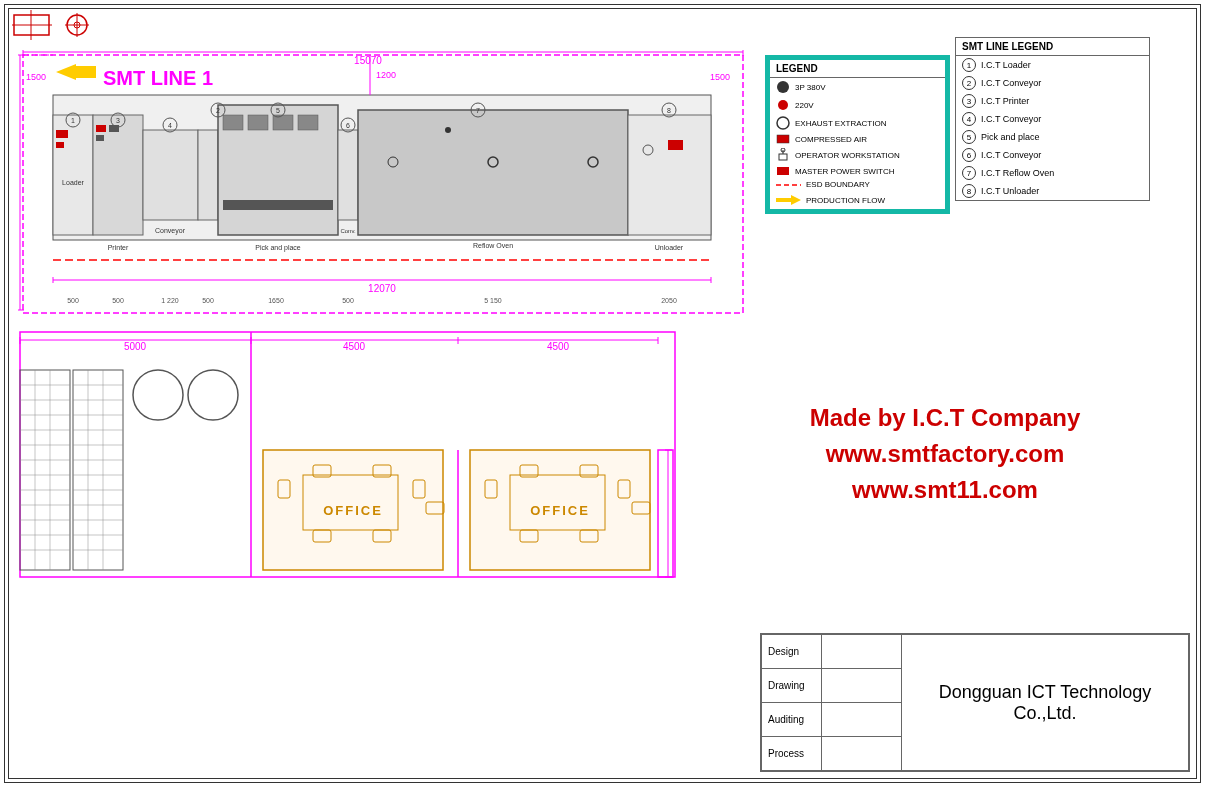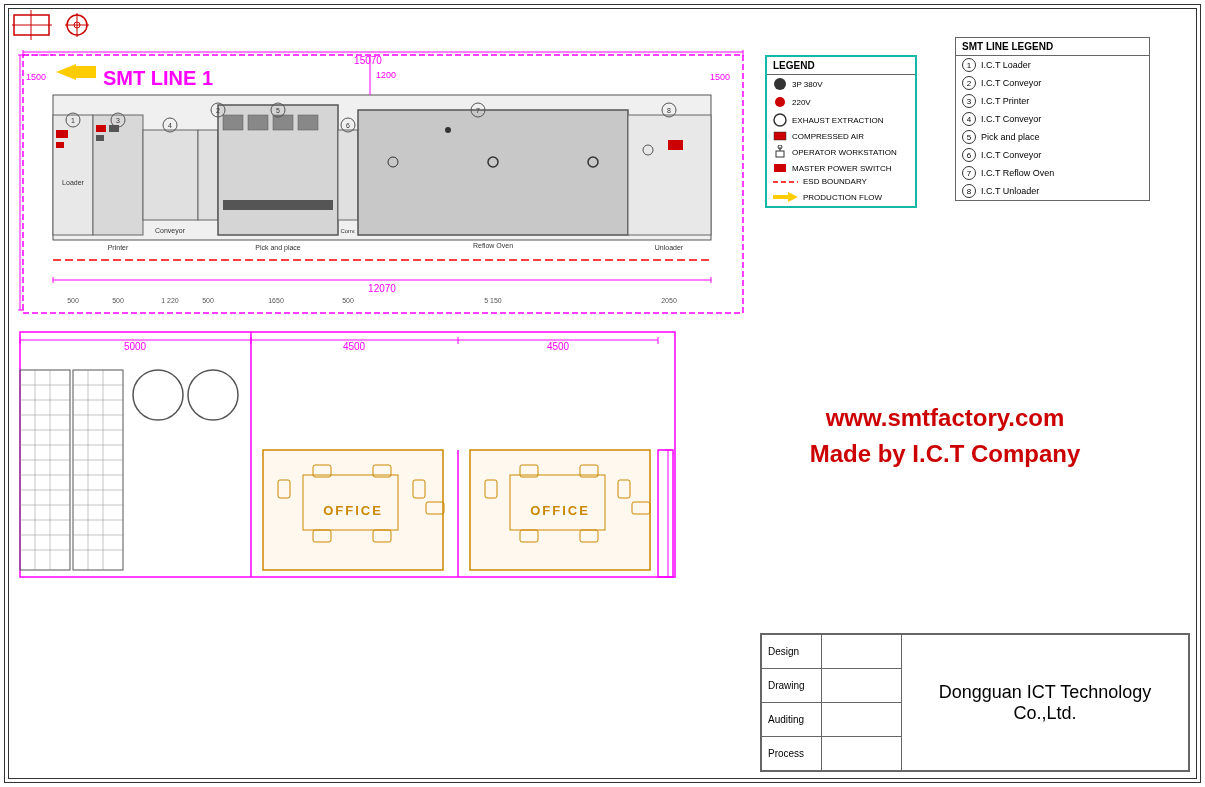--- a/index.html
+++ b/index.html
@@ -30,22 +30,22 @@
       width: 1189px;
       height: 771px;
       border: 1px solid #333;
     }
 
     
     .legend-box {
       position: absolute;
       top: 55px;
       left: 765px;
-      width: 152px;
-      border: 2px solid #14b8a6;
+      width: 185px;
+      border: 5px solid #14b8a6;
       font-size: 9px;
       background: #fff;
     }
     .legend-title {
       background: #fff;
       padding: 3px 6px;
       font-weight: bold;
       font-size: 10px;
       border-bottom: 1px solid #666;
     }
@@ -436,22 +436,23 @@
     <span class="circle-num">7</span>
     <span>I.C.T  Reflow Oven</span>
   </div>
   <div class="smt-legend-item">
     <span class="circle-num">8</span>
     <span>I.C.T Unloader</span>
   </div>
 </div>
 
 <div class="company-text">
+  <div class="line1" style="font-size:24px;font-weight:bold;color:#cc0000;line-height:1.5;">Made by I.C.T Company</div>
   <div class="line1" style="font-size:24px;font-weight:bold;color:#cc0000;line-height:1.5;">www.smtfactory.com</div>
-  <div class="line1" style="font-size:24px;font-weight:bold;color:#cc0000;line-height:1.5;">Made by I.C.T Company</div>
+  <div class="line1" style="font-size:24px;font-weight:bold;color:#cc0000;line-height:1.5;">www.smt11.com</div>
 </div>
 
 <div class="title-block">
   <table>
     <tbody>
         <tr>
       <td style="width:60px;">Design</td>
       <td style="width:80px;"></td>
       <td rowspan="4" class="company-name">Dongguan ICT Technology Co.,Ltd.</td>
     </tr>

